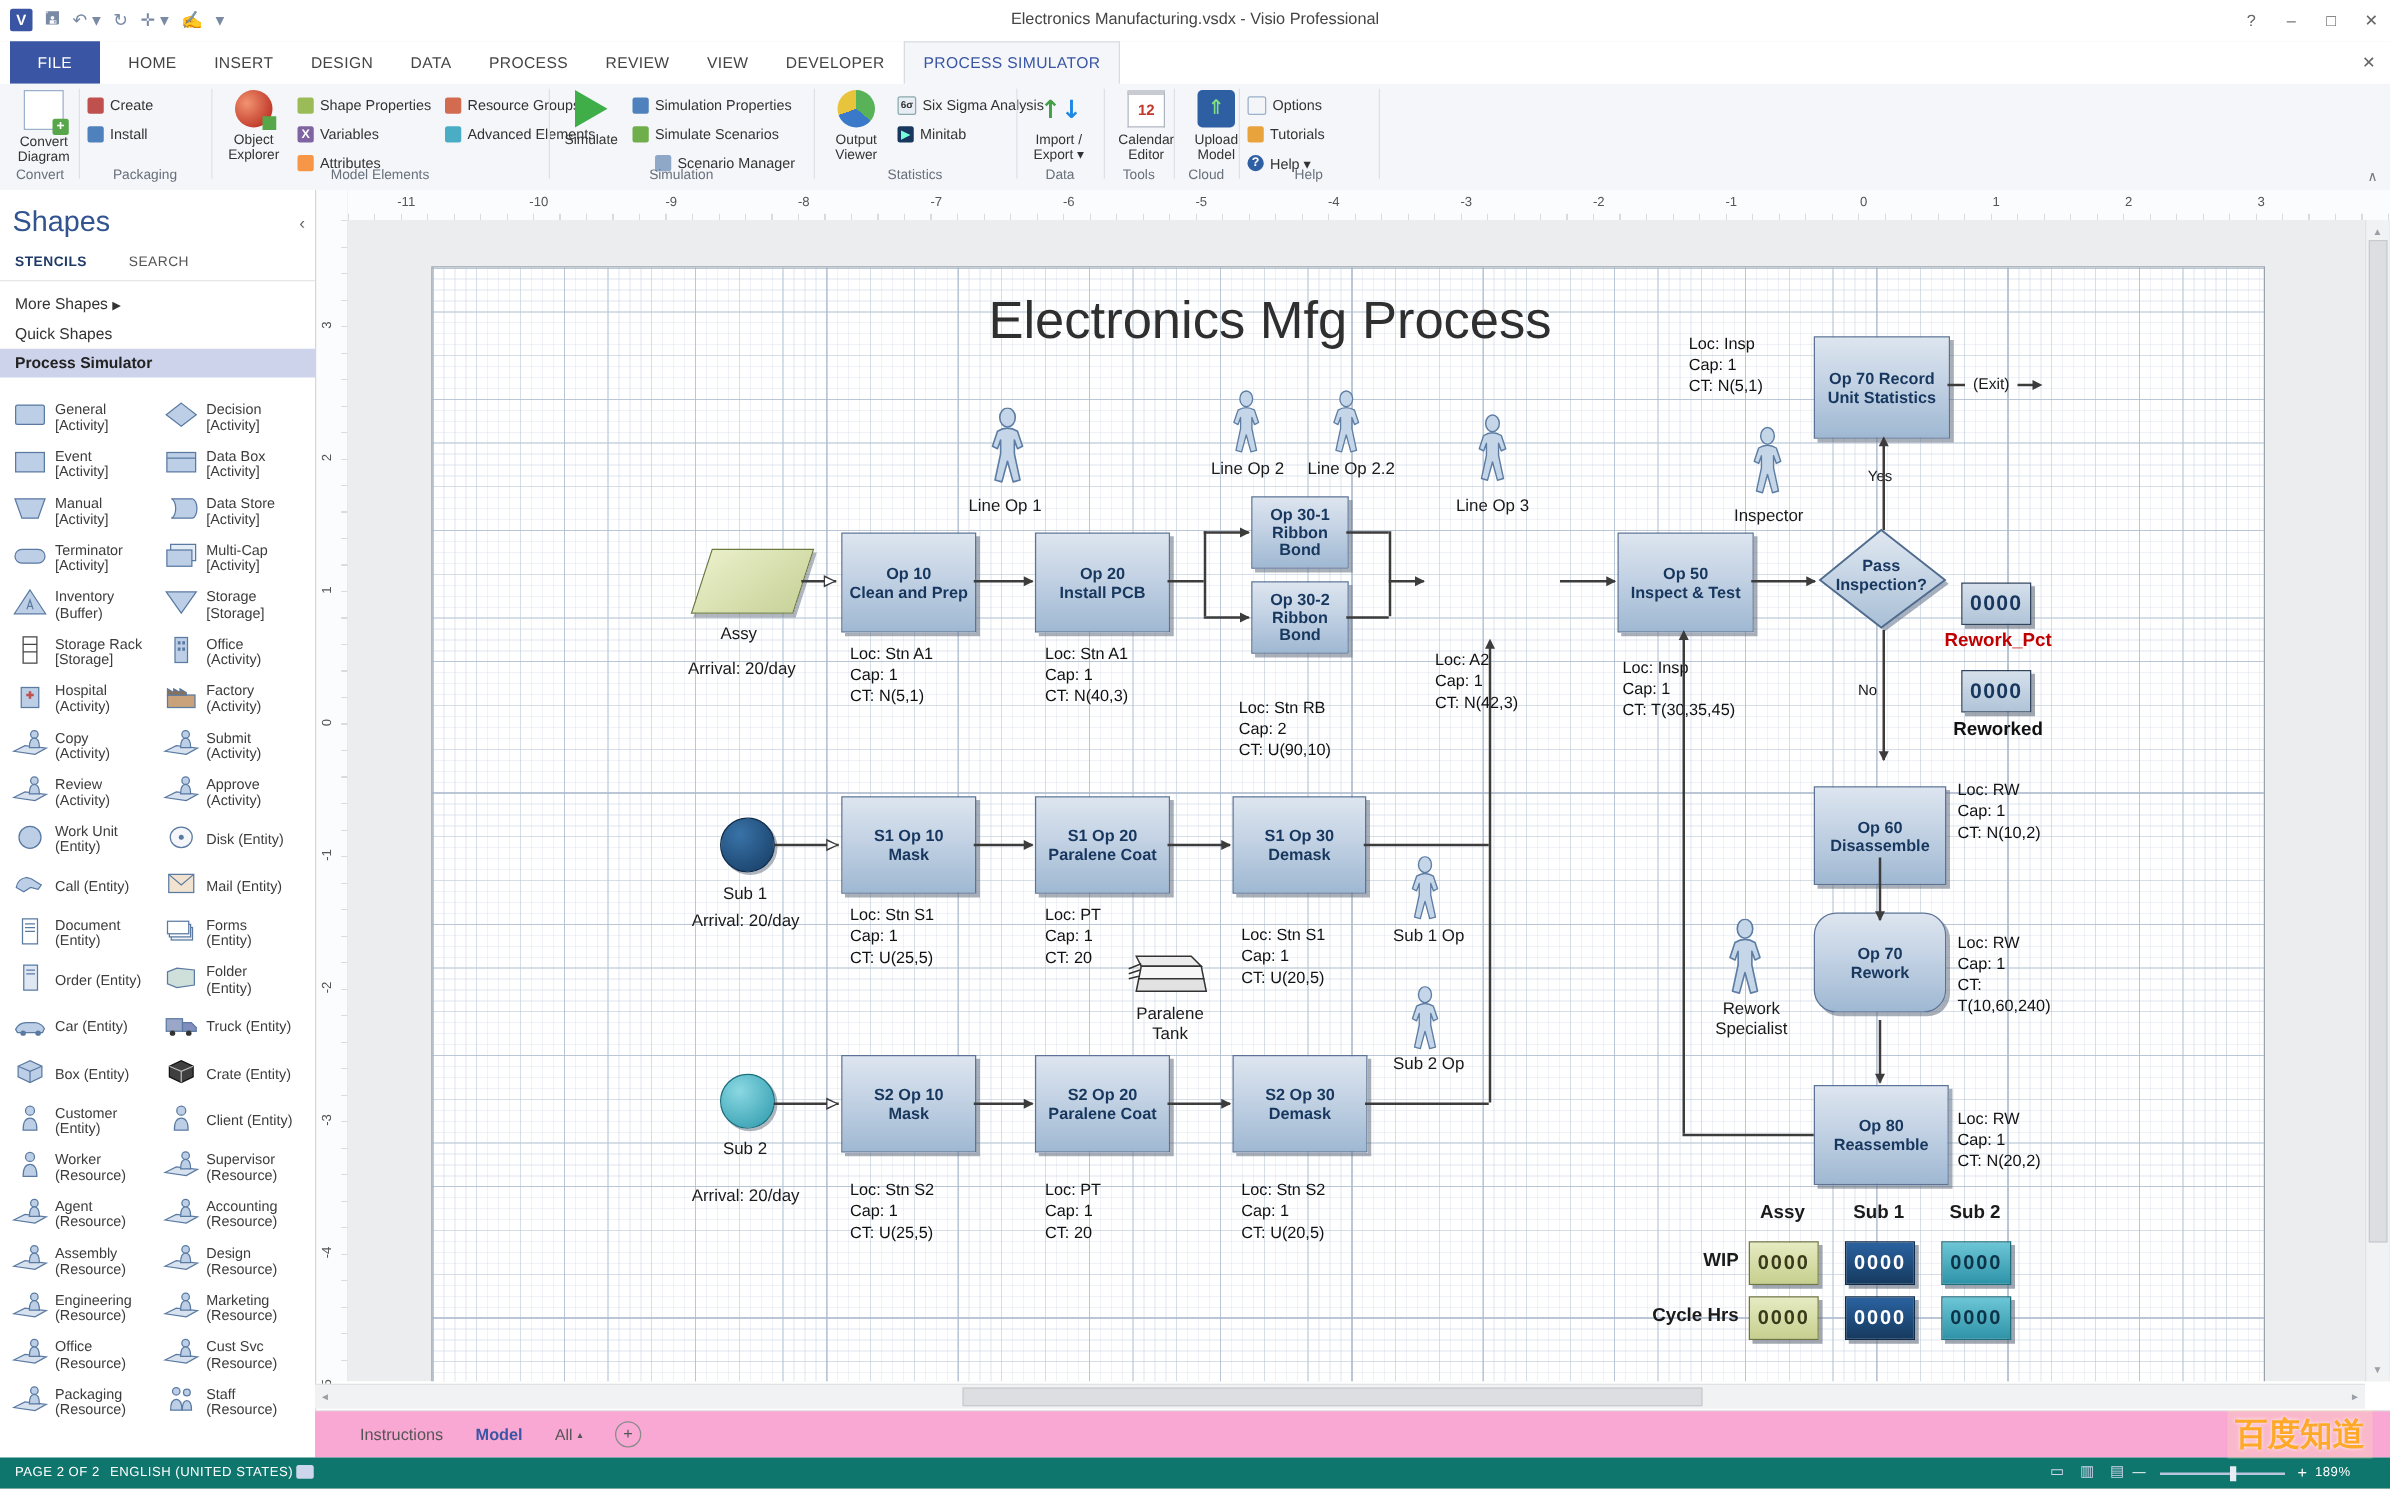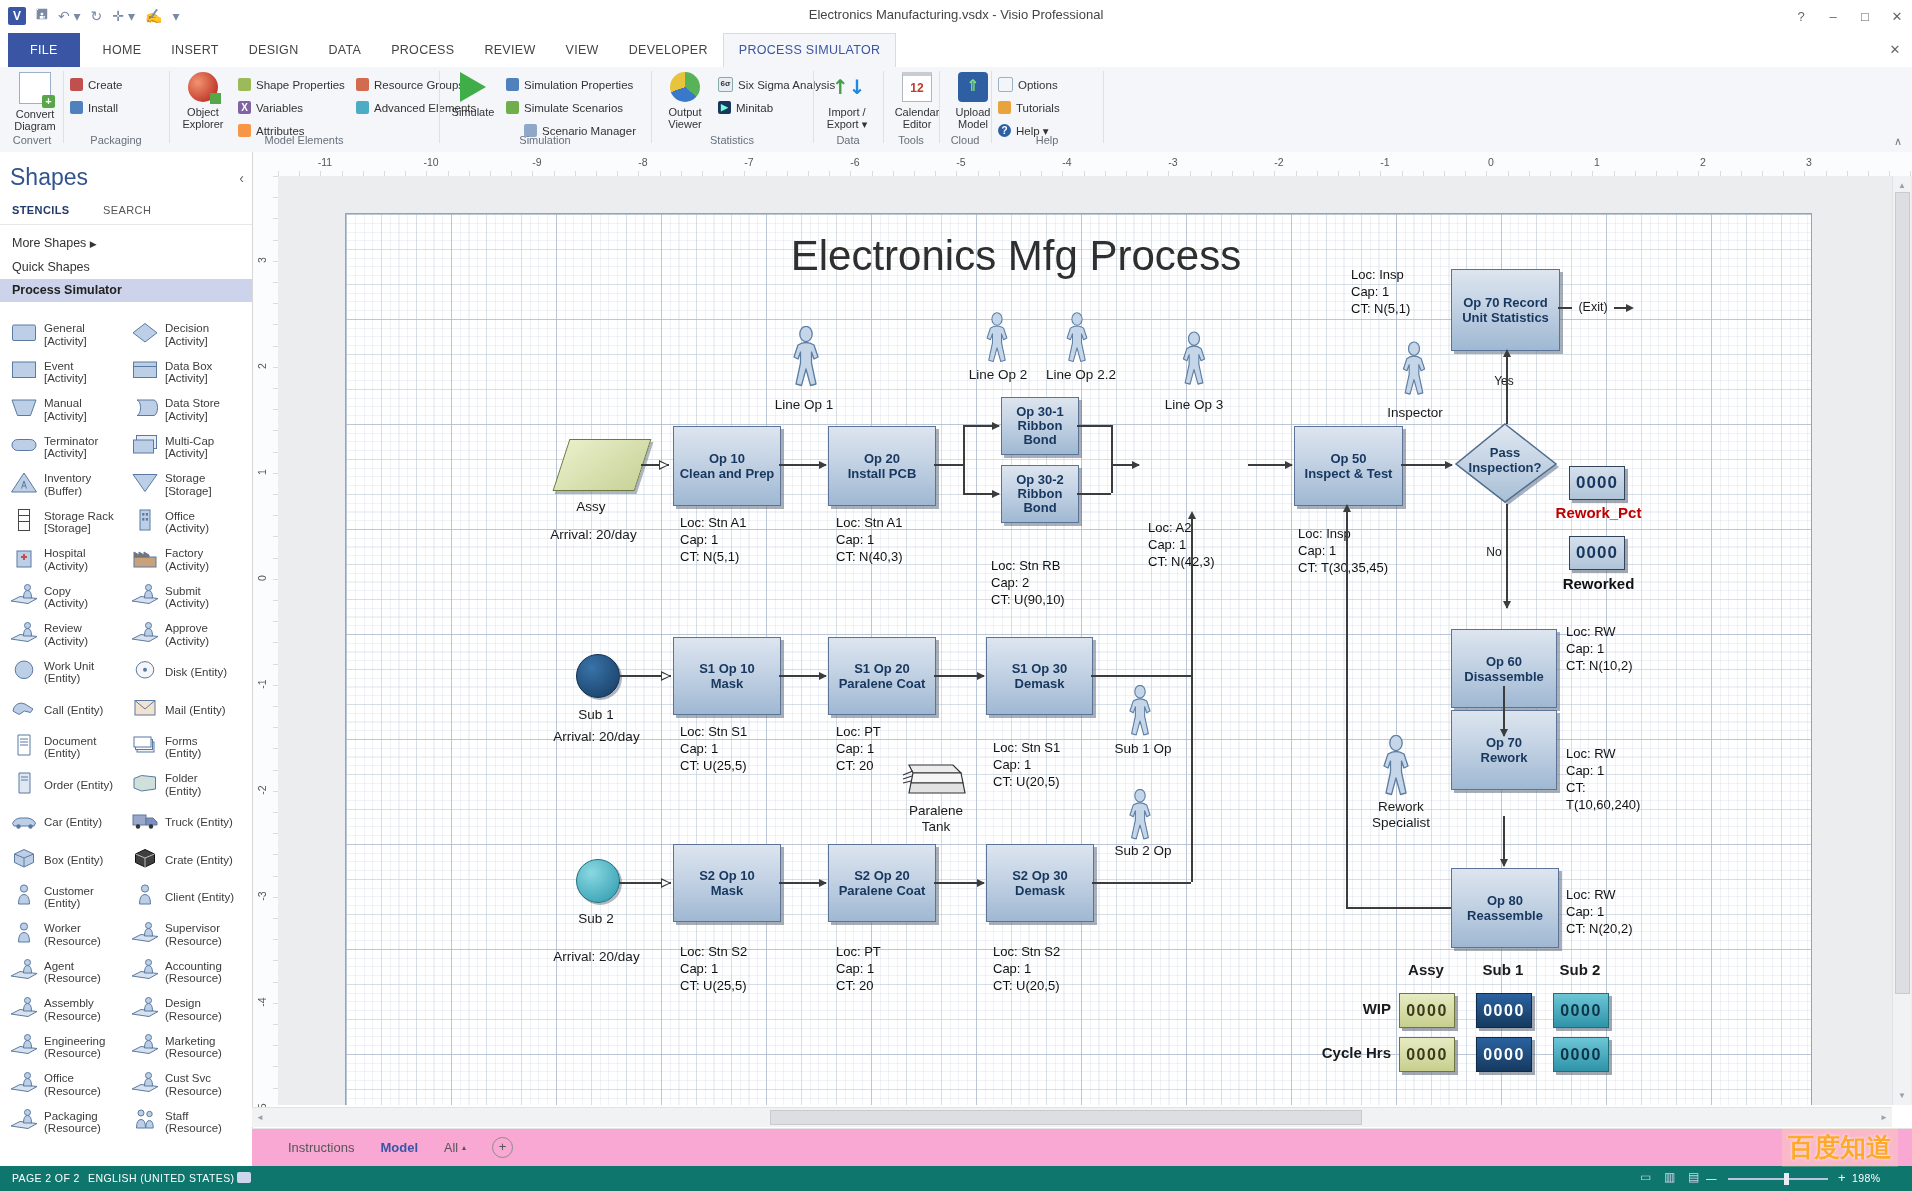--- a/index.html
+++ b/index.html
@@ -762,21 +762,21 @@
       <div class="databox" style="left:1223px;top:252px;">0000</div>
       <div class="slab" style="left:1205px;top:290px;width:95px;font-weight:bold;color:#c00000;font-size:15px;">Rework_Pct</div>
       <div class="databox" style="left:1223px;top:322px;">0000</div>
       <div class="slab" style="left:1205px;top:361px;width:95px;font-weight:bold;font-size:15px;color:#111;">Reworked</div>
 
       <div class="pbox pre" style="left:1105px;top:415px;width:104px;height:77px;">Op 60
 Disassemble</div>
       <div class="note pre" style="left:1220px;top:409px;">Loc: RW
 Cap: 1
 CT: N(10,2)</div>
-      <div class="pbox pre" style="left:1105px;top:496px;width:104px;height:78px;">Op 70
+      <div class="pbox pre" style="left:1105px;top:516px;width:104px;height:78px;border-radius:18px;">Op 70
 Rework</div>
       <div class="note pre" style="left:1220px;top:531px;">Loc: RW
 Cap: 1
 CT:
 T(10,60,240)</div>
       <div class="pbox pre" style="left:1105px;top:654px;width:106px;height:78px;">Op 80
 Reassemble</div>
       <div class="note pre" style="left:1220px;top:672px;">Loc: RW
 Cap: 1
 CT: N(20,2)</div>
@@ -936,17 +936,17 @@
     <span class="sl" style="left:12px;">PAGE 2 OF 2</span>
     <span class="sl" style="left:88px;">ENGLISH (UNITED STATES)</span>
     <span class="vico" style="left:237px;top:6px;width:14px;height:11px;background:#cdd6ea;border-radius:2px;"></span>
     <span class="vico" style="left: 1640px;"><span>▭</span></span>
       <span class="vico" style="left: 1664px;"><span>▥</span></span>
       <span class="vico" style="left: 1688px;"><span>▤</span></span>
     <span class="sl" style="left:1706px;">—</span>
     <div id="zoomtrack"></div>
     <div id="zoomthumb"></div>
     <span class="sl" style="left:1838px;font-size:13px;top:4px;">+</span>
-    <span class="sl" style="left:1852px;">198%</span>
+    <span class="sl" style="left:1852px;">189%</span>
   </div>
 
   <div id="watermark">百度知道</div>
 </div>
 
 </body></html>

